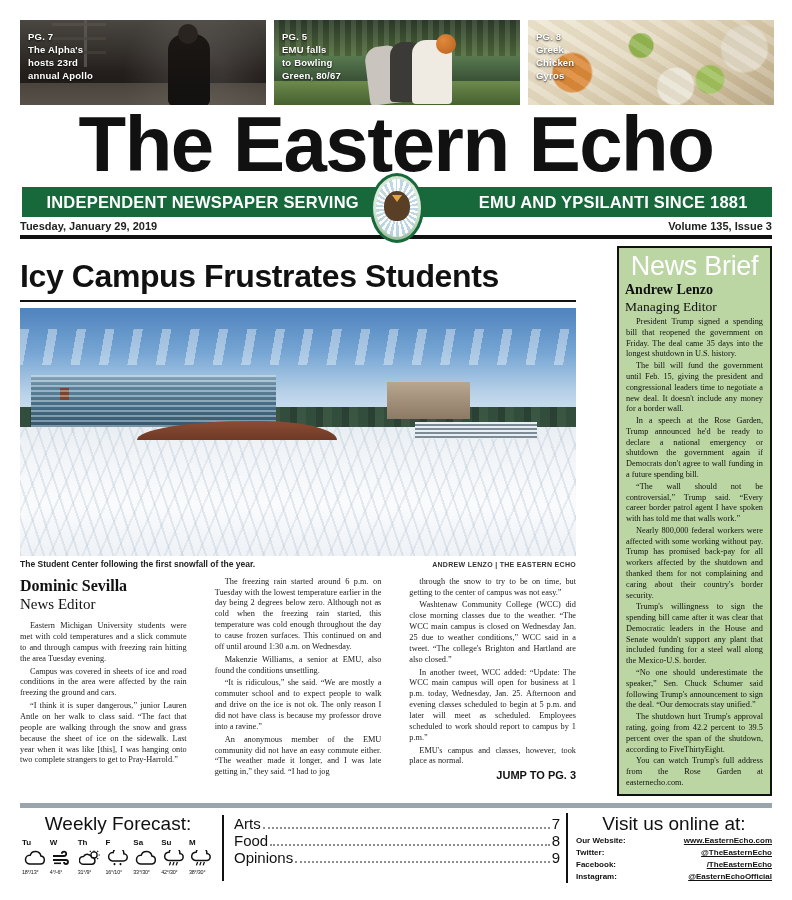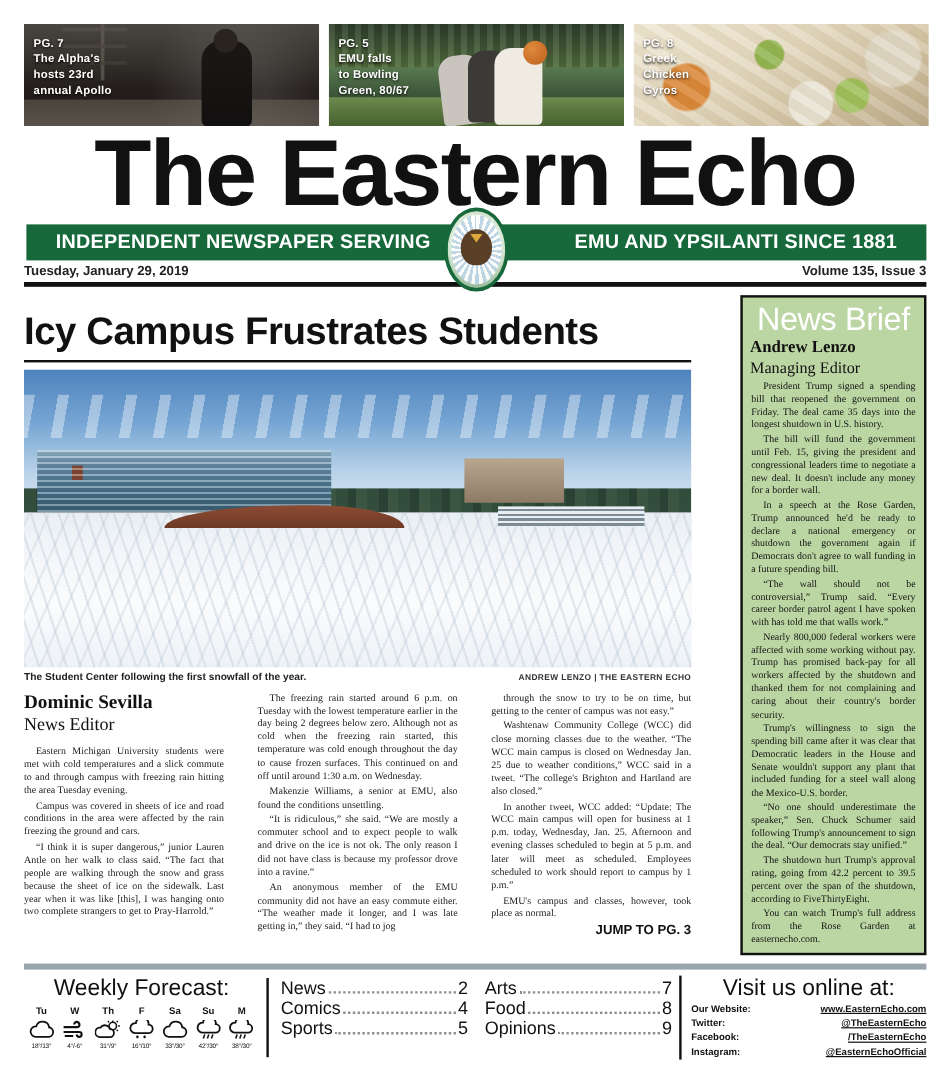--- a/index.html
+++ b/index.html
@@ -160,21 +160,21 @@
     font-family:"Liberation Serif",serif;font-size:8.3px;line-height:1.3;text-align:justify;
     margin:0 0 1px 0;padding:0 7px;text-indent:10px;color:#111;
   }
 
   
   .botrule{margin:7px 20px 0 20px;height:5px;background:#9aa4ad;}
   .bottom{display:flex;margin:5px 20px 0 20px;}
   .wx{width:196px;}
   .wx h3{margin:0;text-align:center;font-family:"Liberation Sans",sans-serif;font-size:19px;font-weight:normal;color:#111;}
   .wxrow{display:flex;justify-content:space-between;margin-top:3px;padding:0 2px;}
-  .wxday{width:25px;text-align:center;}
+  .wxday{width:25px;text-align:left;}
   .wxday .d{font-size:8px;font-weight:bold;color:#111;}
   .wxday .ic{height:22px;display:flex;align-items:center;justify-content:center;}
   .wxday .t{font-size:5.4px;color:#111;letter-spacing:-.2px;white-space:nowrap;}
   .vsep{width:2px;background:#111;margin:2px 10px 2px 6px;}
   .index{flex:1;display:flex;gap:14px;padding-top:2px;}
   .icol{flex:1;}
   .irow{display:flex;align-items:baseline;font-size:15px;color:#111;font-family:"Liberation Sans",sans-serif;}
   .irow .lbl{white-space:nowrap;}
   .irow .dots{flex:1;border-bottom:2px dotted #8d8d8d;margin:0 2px 3px 2px;}
   .irow .num{white-space:nowrap;}
@@ -409,37 +409,20 @@
         </div>
 
       </div>
     </div>
 
     <div class="vsep"></div>
 
     <div class="index">
       <div class="icol">
         <div class="irow">
-          <span class="lbl">News</span>
-          <span class="dots"></span>
-          <span class="num">2</span>
-        </div>
-        <div class="irow">
-          <span class="lbl">Comics</span>
-          <span class="dots"></span>
-          <span class="num">4</span>
-        </div>
-        <div class="irow">
-          <span class="lbl">Sports</span>
-          <span class="dots"></span>
-          <span class="num">5</span>
-        </div>
-      </div>
-      <div class="icol">
-        <div class="irow">
           <span class="lbl">Arts</span>
           <span class="dots"></span>
           <span class="num">7</span>
         </div>
         <div class="irow">
           <span class="lbl">Food</span>
           <span class="dots"></span>
           <span class="num">8</span>
         </div>
         <div class="irow">

